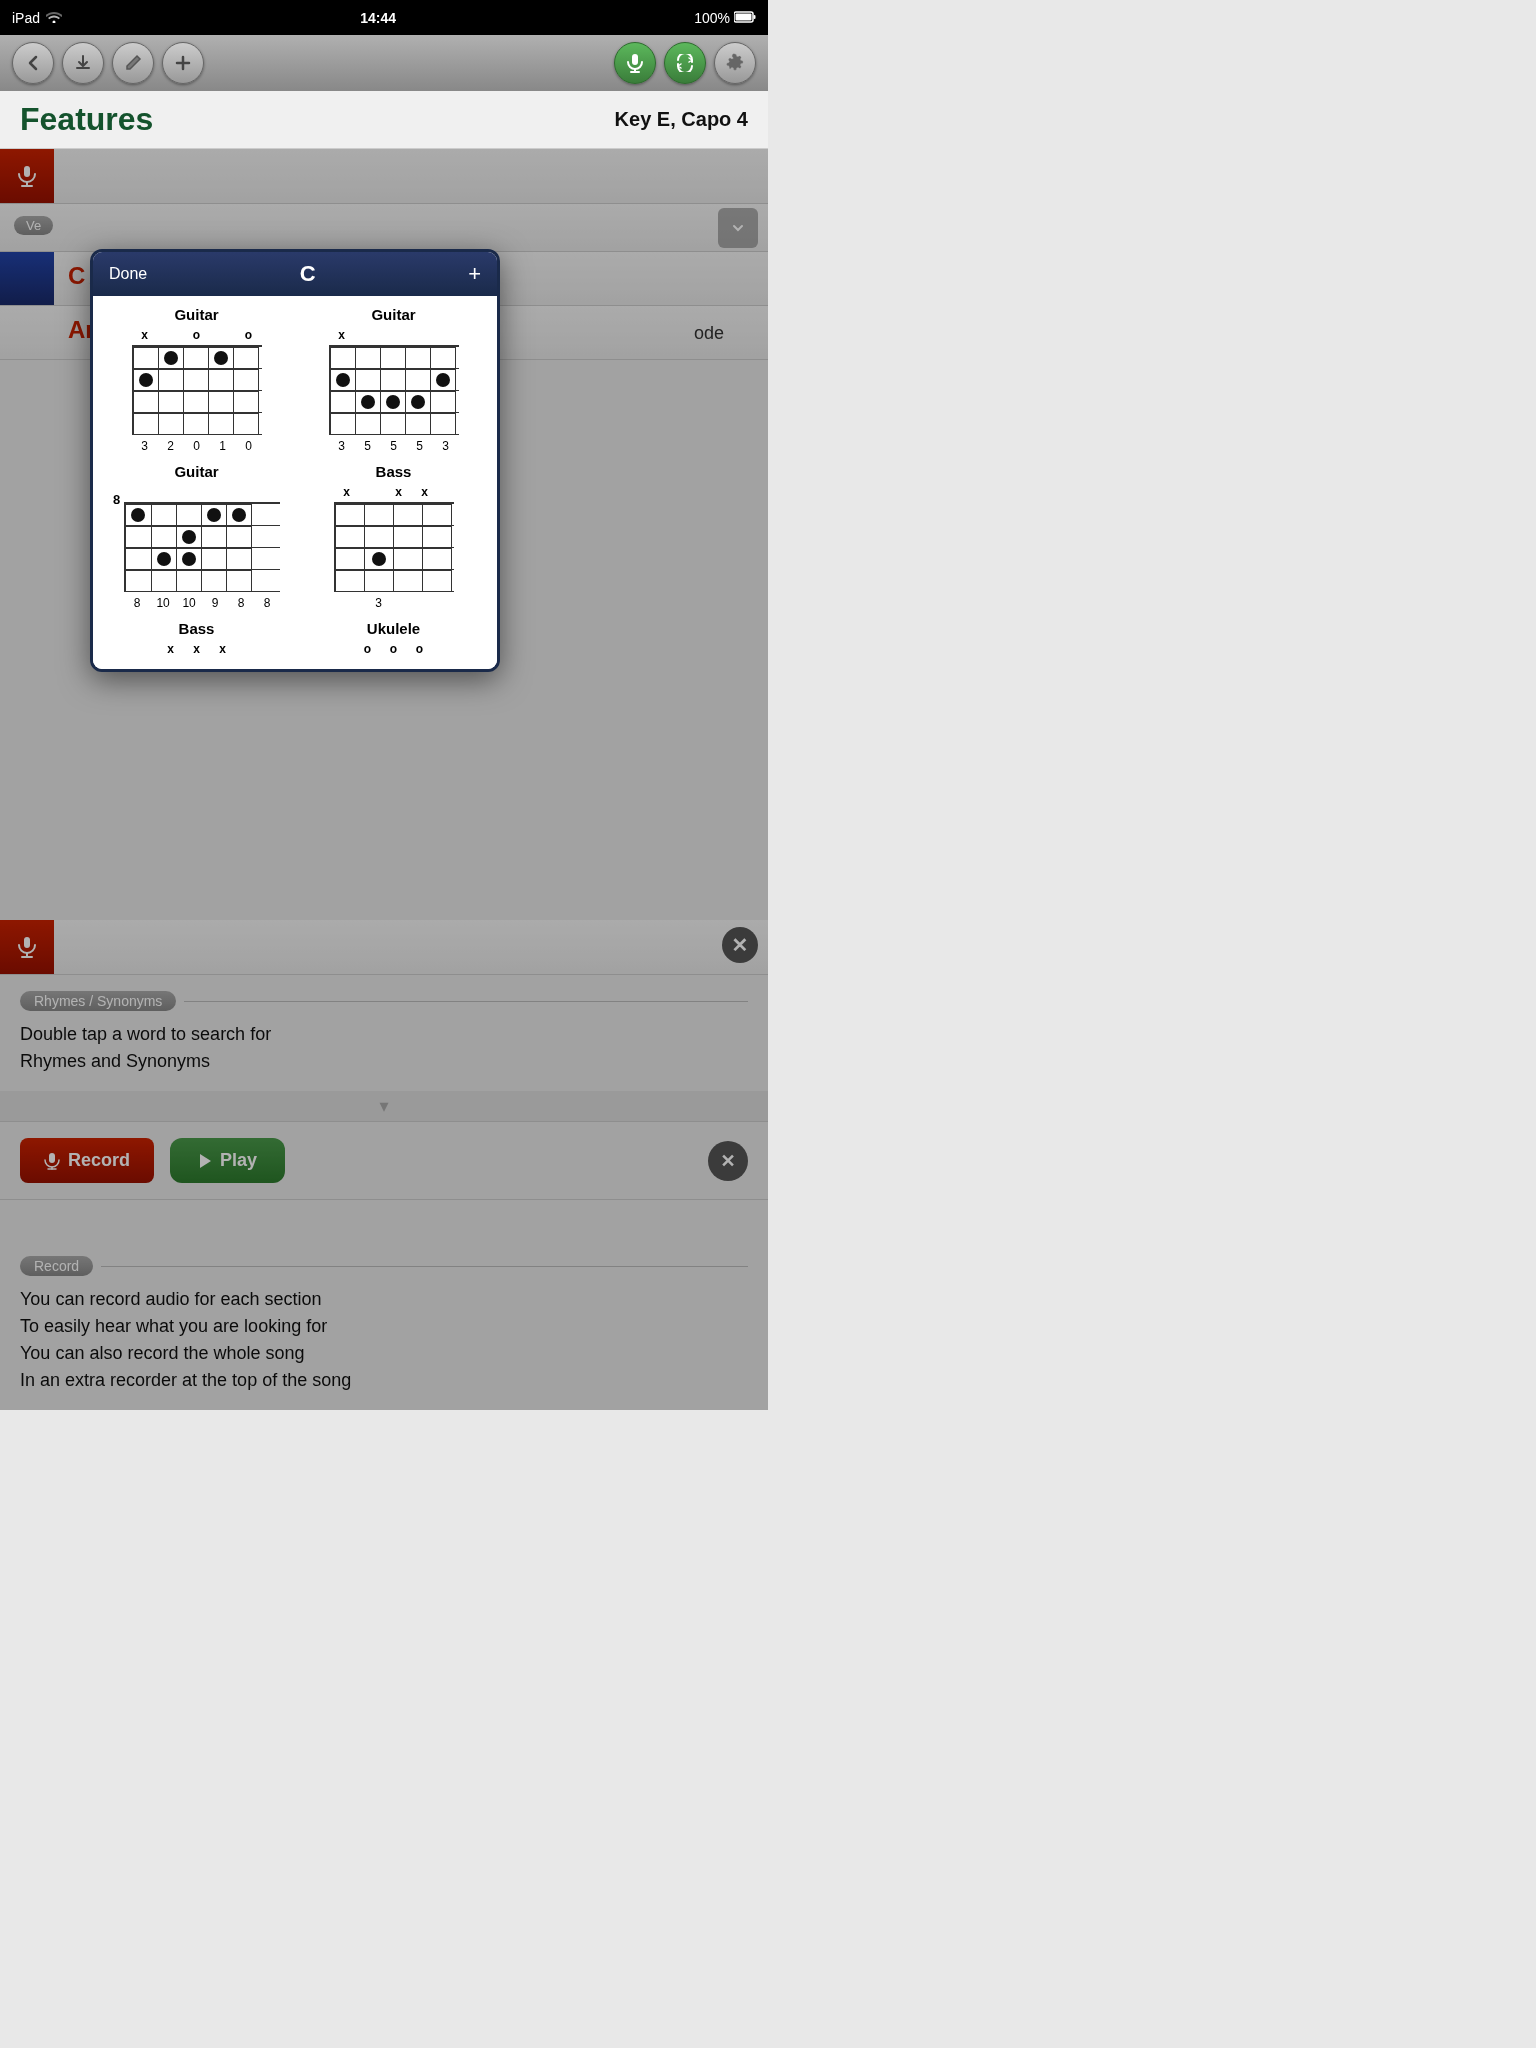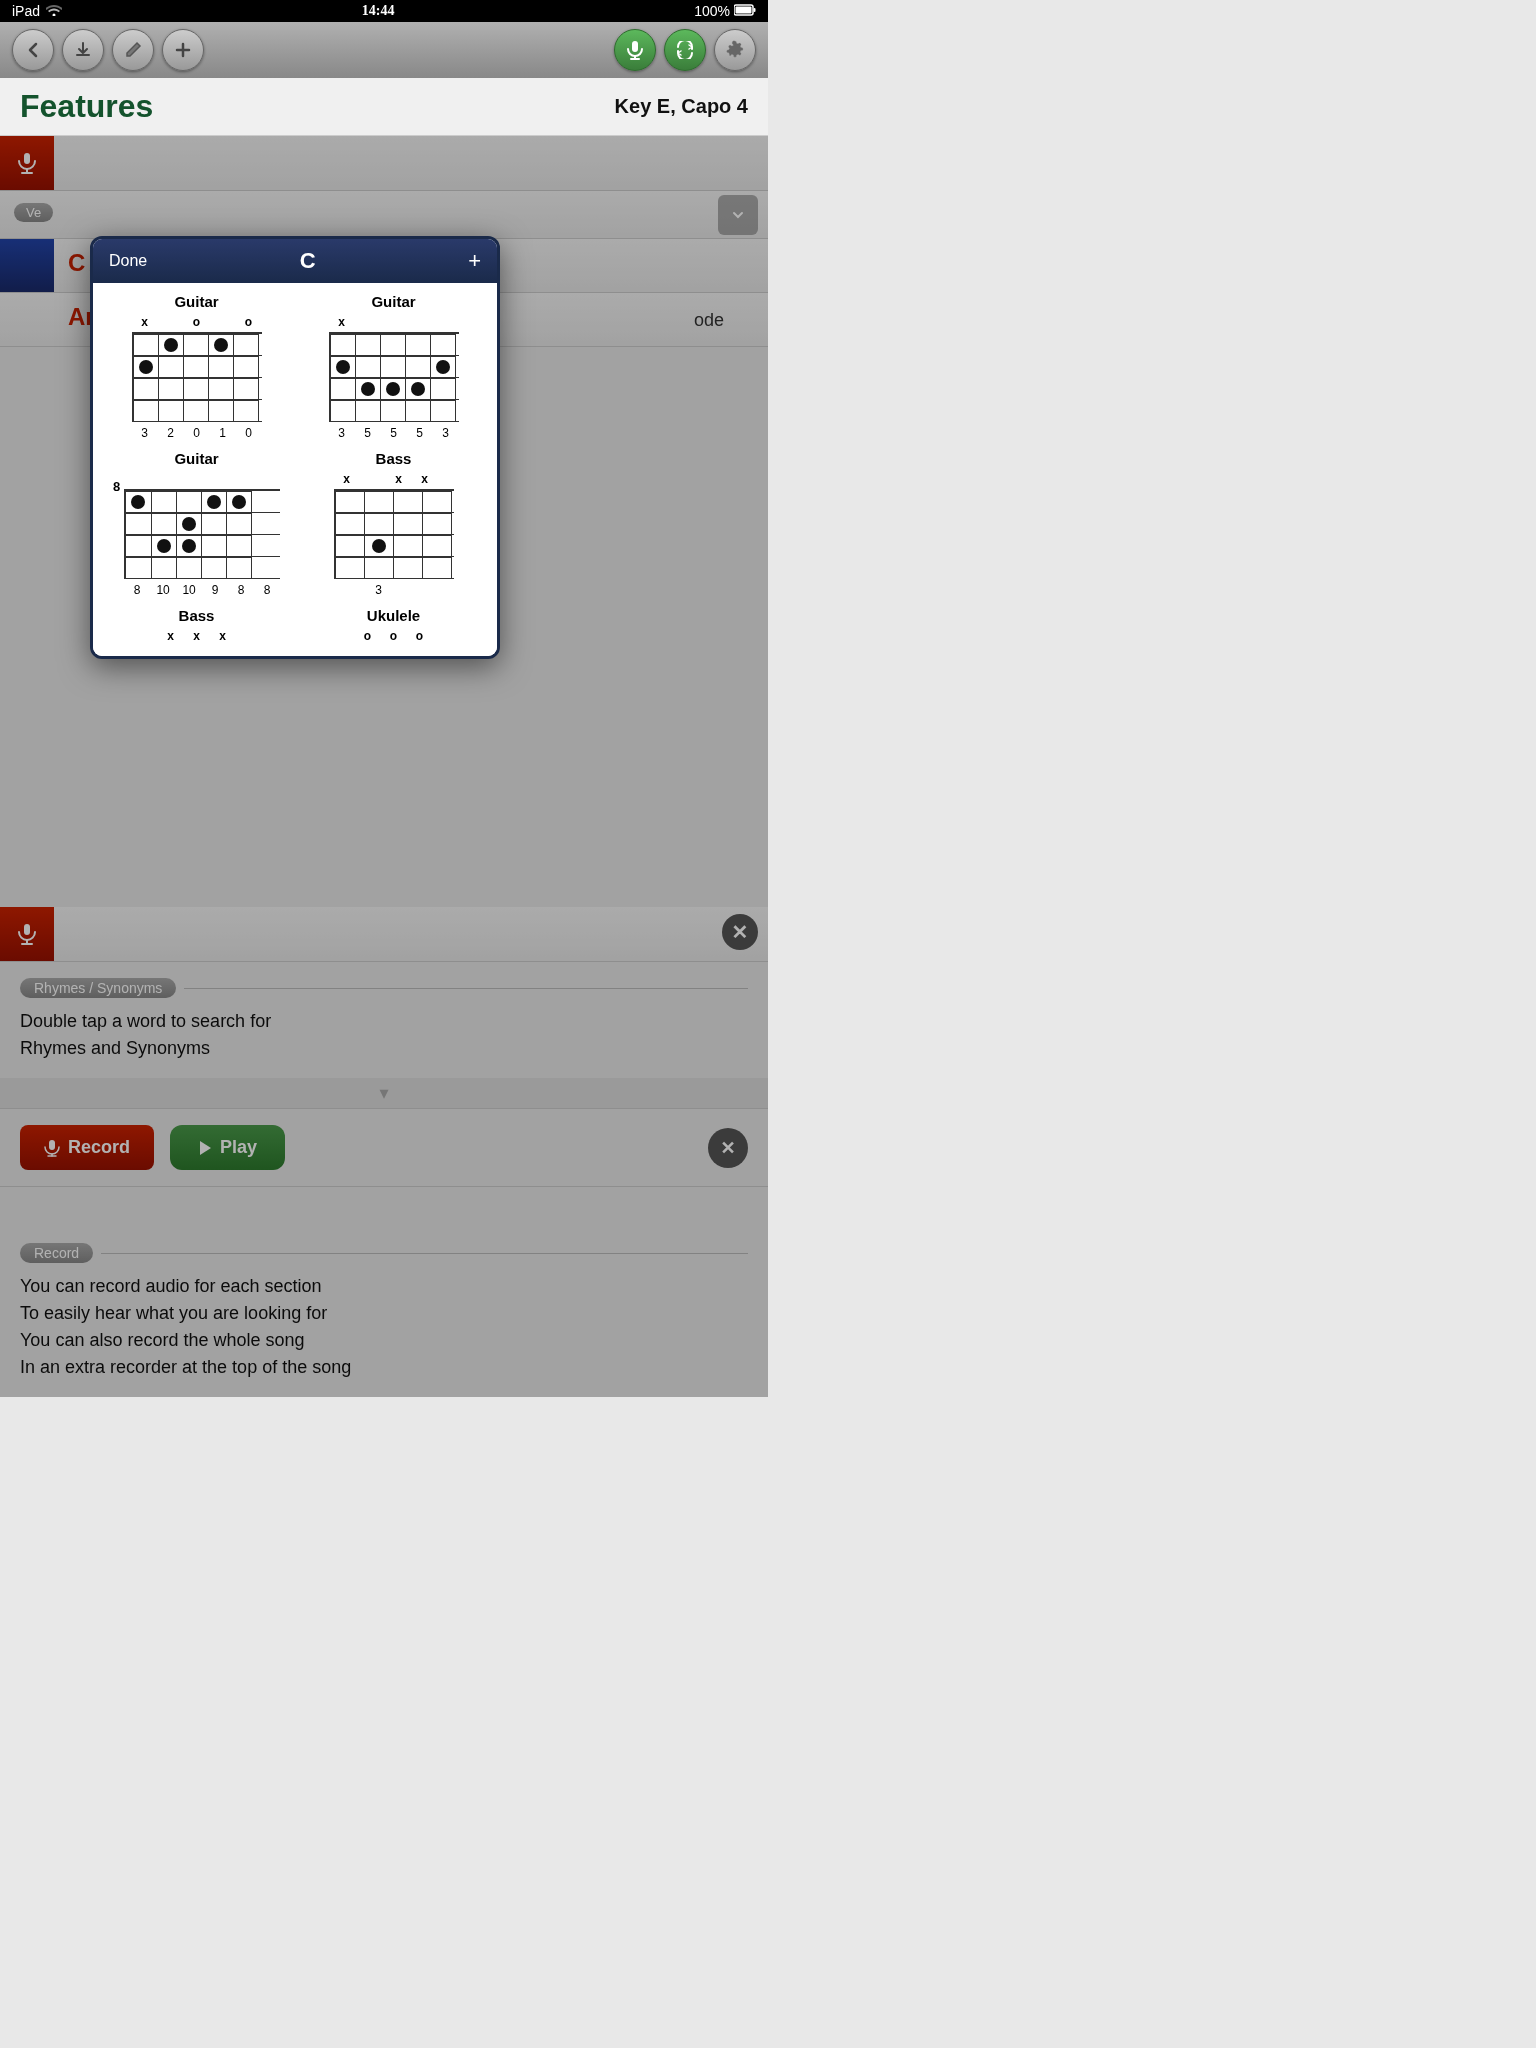--- a/index.html
+++ b/index.html
@@ -14,24 +14,24 @@
 
     
     .status-bar {
       display: flex;
       justify-content: space-between;
       align-items: center;
       background: #000;
       color: #fff;
       font-size: 14px;
       padding: 0 12px;
-      height: 22px;
+      height: 35px;
     }
     .status-left { display: flex; align-items: center; gap: 6px; }
-    .status-center { font-weight: 600; font-family: Liberation Serif, serif; }
+    .status-center { font-weight: 600; }
     .status-right { display: flex; align-items: center; gap: 4px; }
 
     
     .toolbar {
       background: linear-gradient(to bottom, #b0b0b0, #888);
       display: flex;
       align-items: center;
       padding: 6px 12px;
       justify-content: space-between;
       height: 56px;

